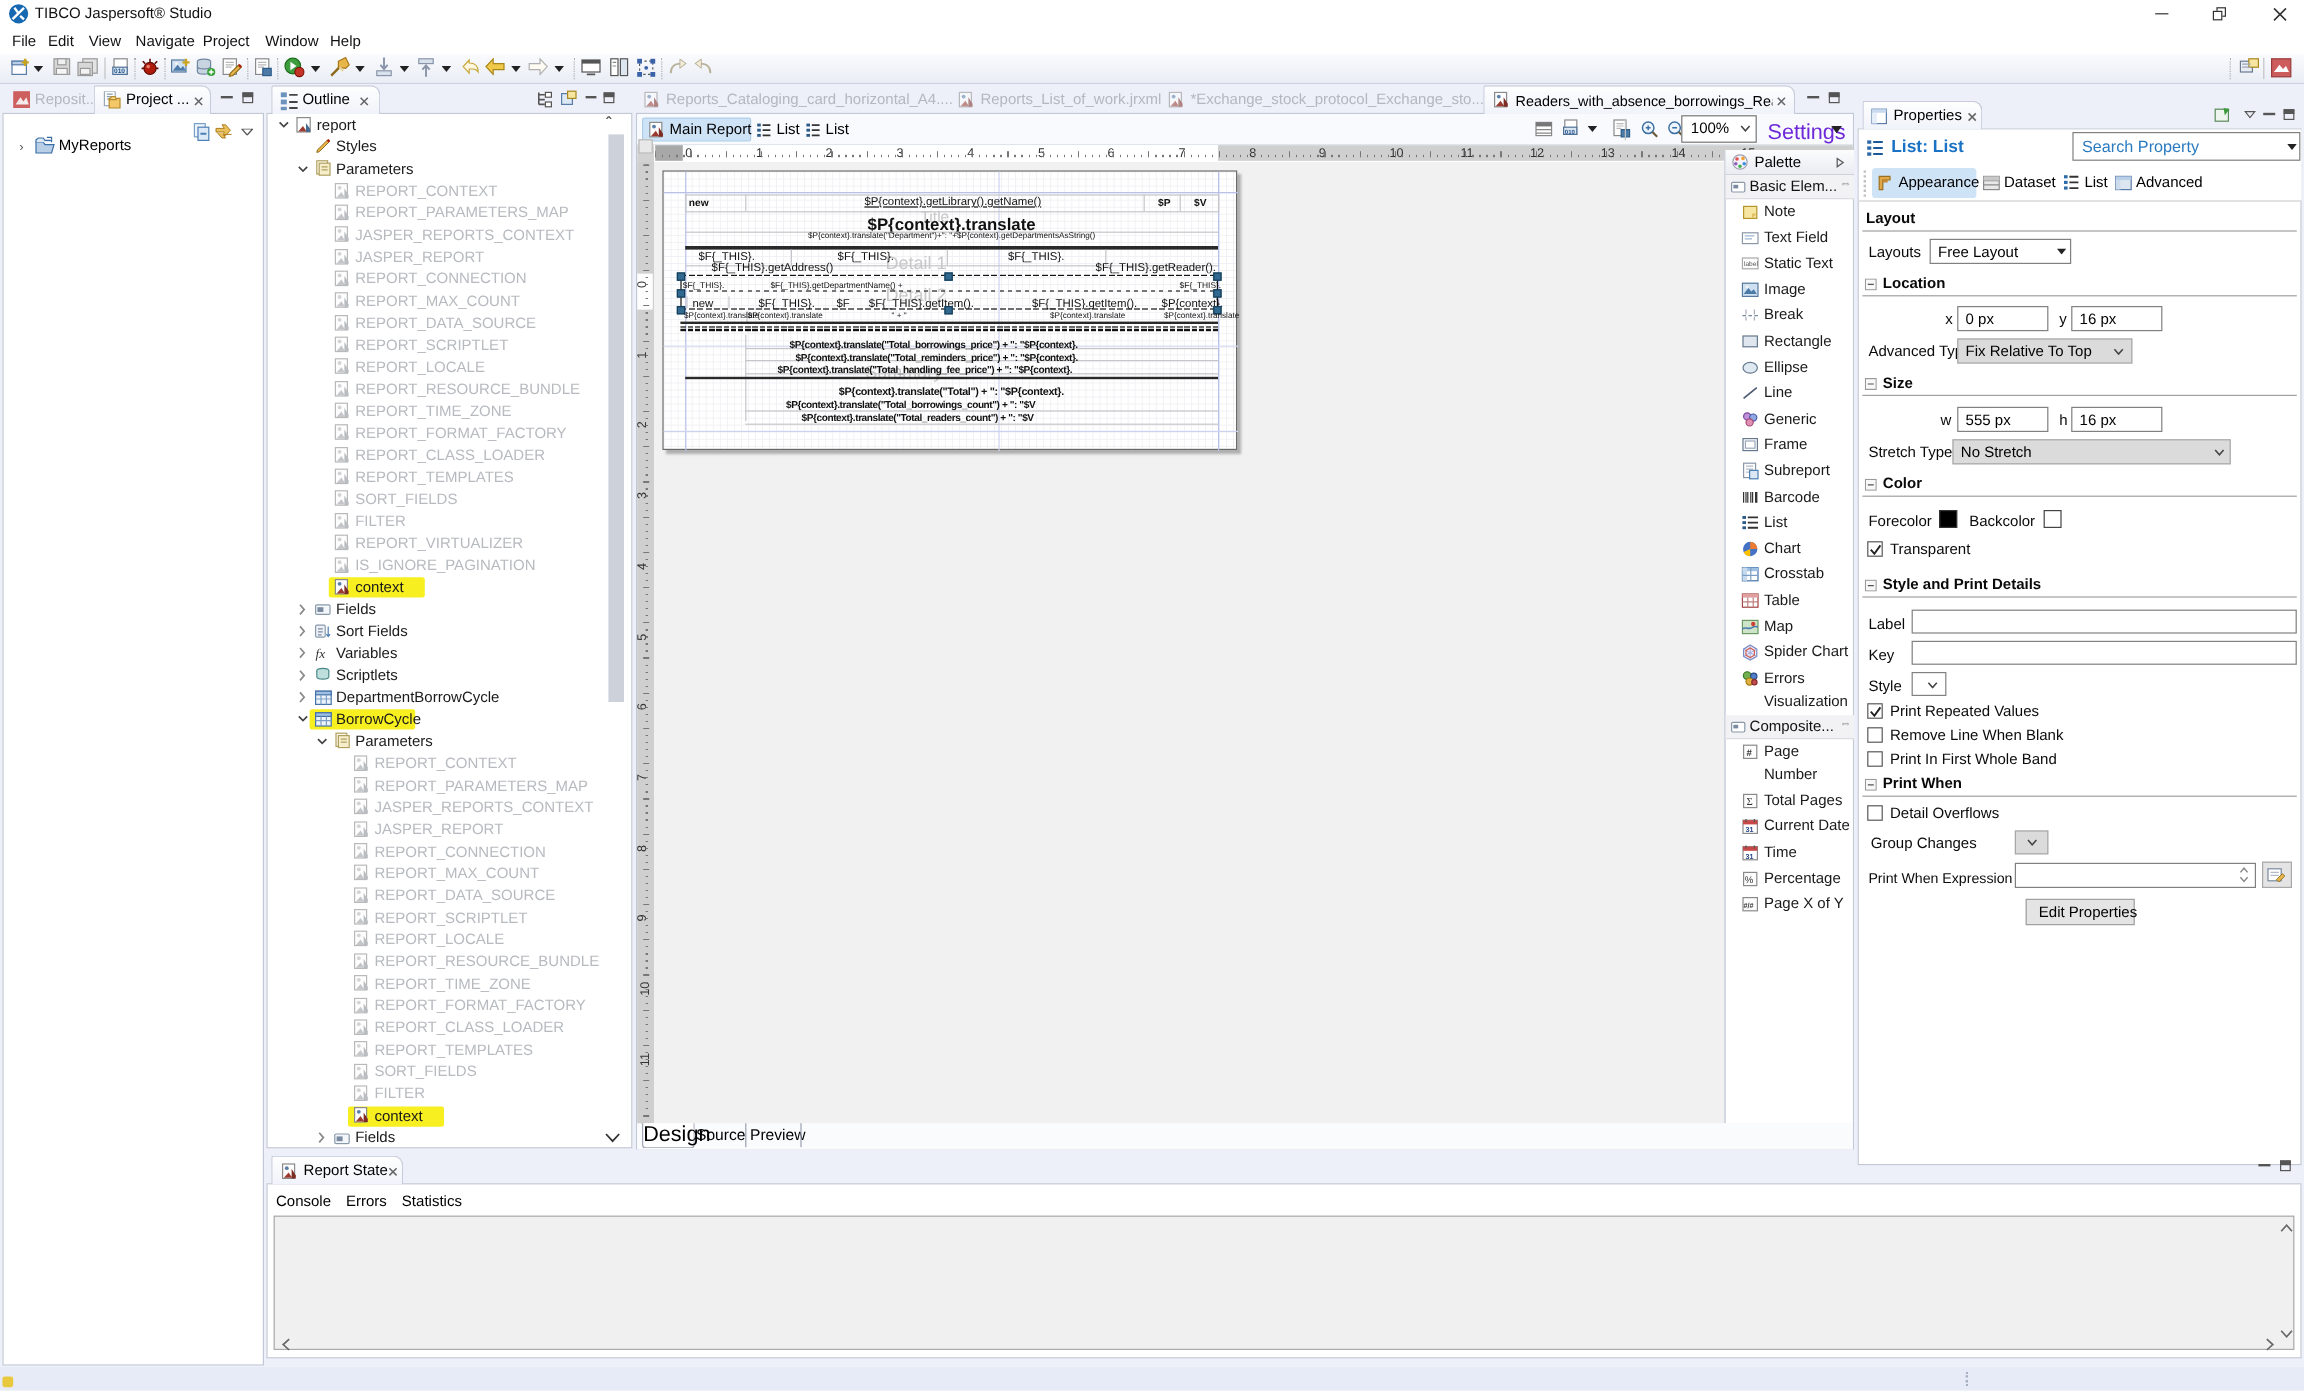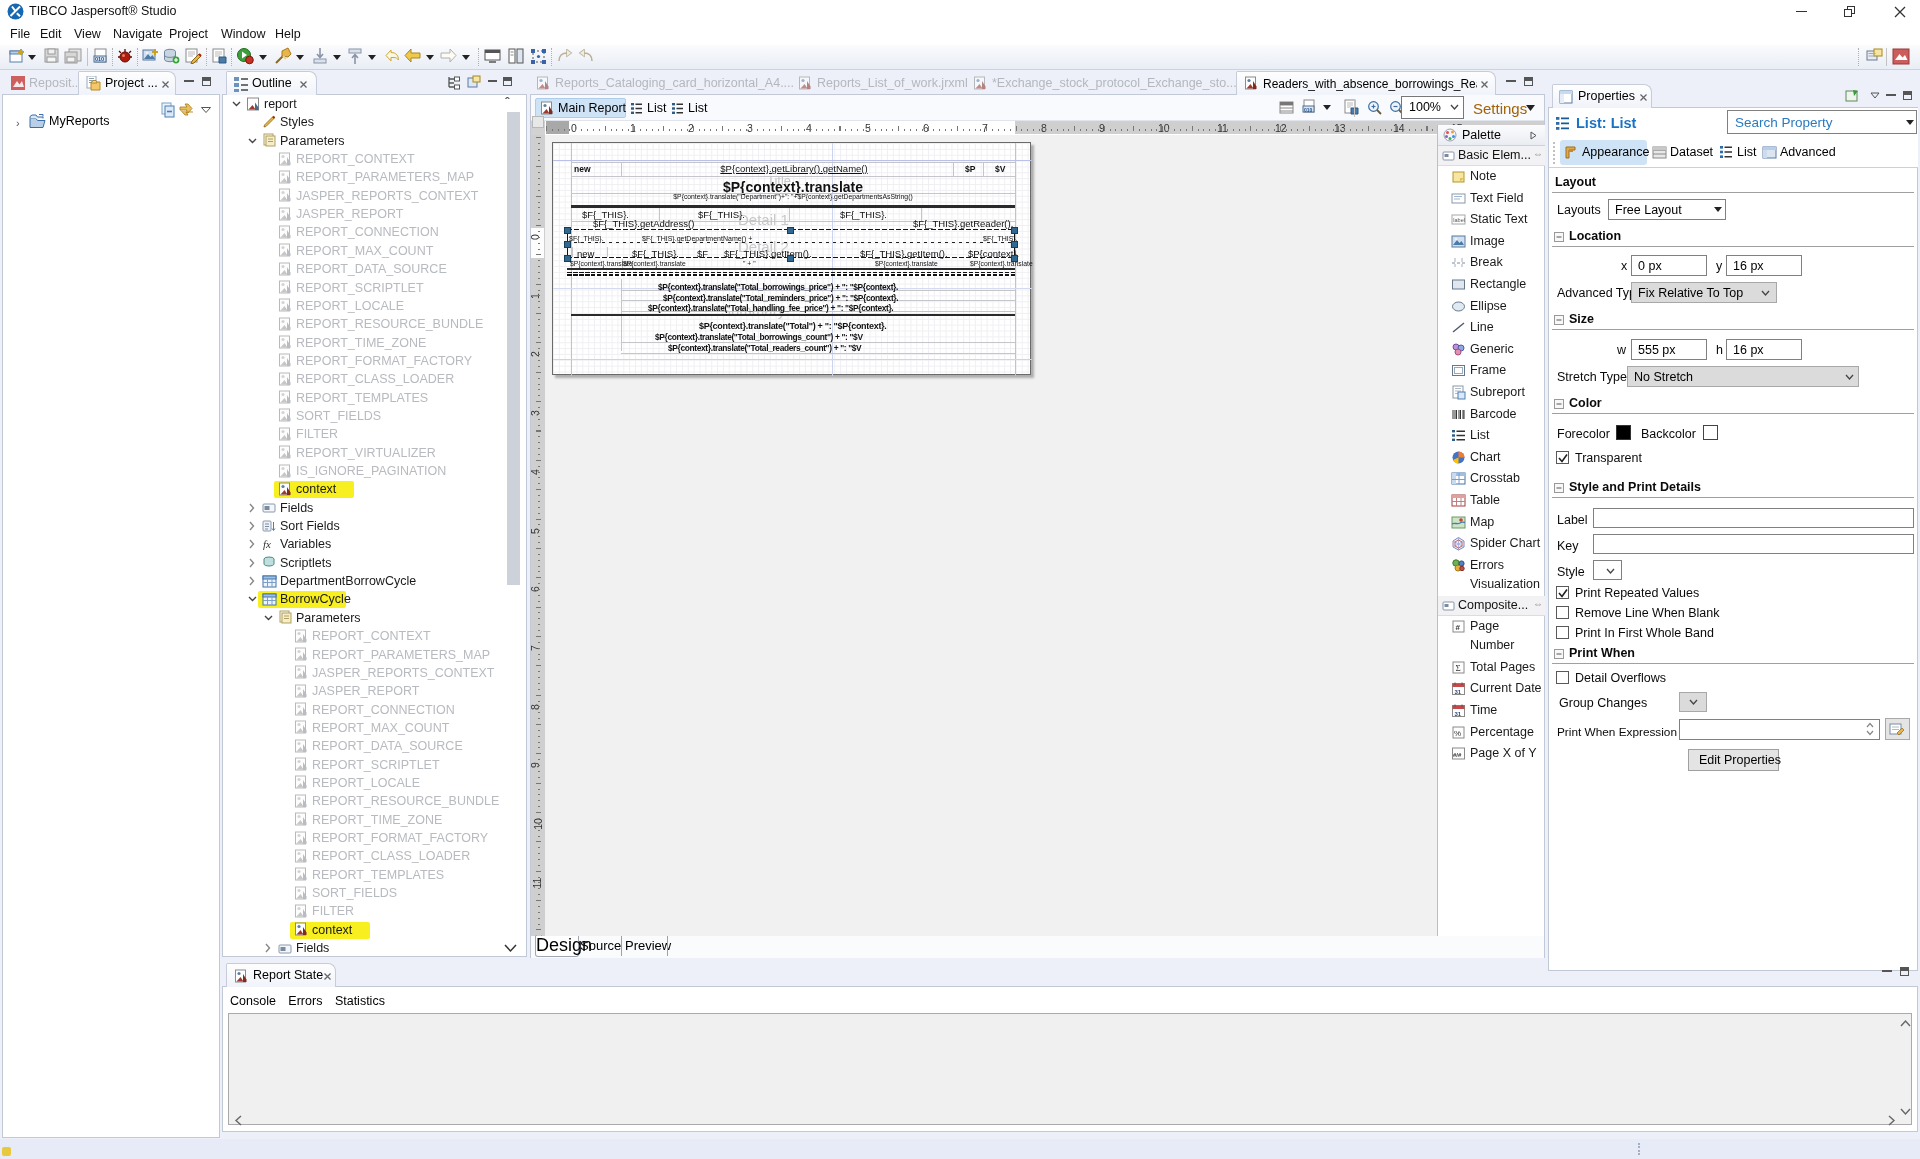--- a/index.html
+++ b/index.html
@@ -598,21 +598,21 @@
  <svg class="ab" style="left:858px;top:5px" width="16" height="16" viewBox="0 0 16 16">
         <circle cx="6.5" cy="6.5" r="4.8" fill="#eef4fb" stroke="#3a6ea5" stroke-width="1.2"></circle>
         <path d="M4.5 6.5h4" stroke="#3a6ea5" stroke-width="1.2"></path>
         <path d="M10 10l4 4" stroke="#6a5a3a" stroke-width="1.8"></path>
       </svg>
  <div class="ab" style="left:870px;top:1px;width:63px;height:23px;background:#fff;border:1px solid #777"></div>
  <div class="ab nw" style="left:878px;top:5px;font-size:12.5px;color:#000">100%</div>
  <svg class="ab" style="left:919px;top:9px" width="9" height="6">
         <path d="M1 1l3.5 4L8 1" stroke="#444" stroke-width="1.3" fill="none"></path>
       </svg>
- <div class="ab nw" style="left:942px;top:5px;font-size:15px;color:#a16207">Settings</div>
+ <div class="ab nw" style="left:942px;top:5px;font-size:18px;color:#6d28d9">Settings</div>
  <svg class="ab" style="left:995px;top:10px" width="9" height="6">
         <path d="M0 0h9L4.5 6z" fill="#222"></path>
       </svg>
 </div>
 <div class="ab" style="left:1px;top:51px;width:1013px;height:14px;background:#fff">
  <div class="ab" style="left:0;top:0;width:14px;height:14px;background:#d2d2d2"></div>
  <div class="ab" style="left:15px;top:0;width:23px;height:13px;background:#a8a8a8"></div>
  <div class="ab" style="left:484px;top:0;width:529px;height:13px;background:#cfcfcf"></div>
 <div class="ab nw" style="left:40px;top:1px;font-size:10.5px;color:#333">0</div>
 <div class="ab nw" style="left:99px;top:1px;font-size:10.5px;color:#333">1</div>

